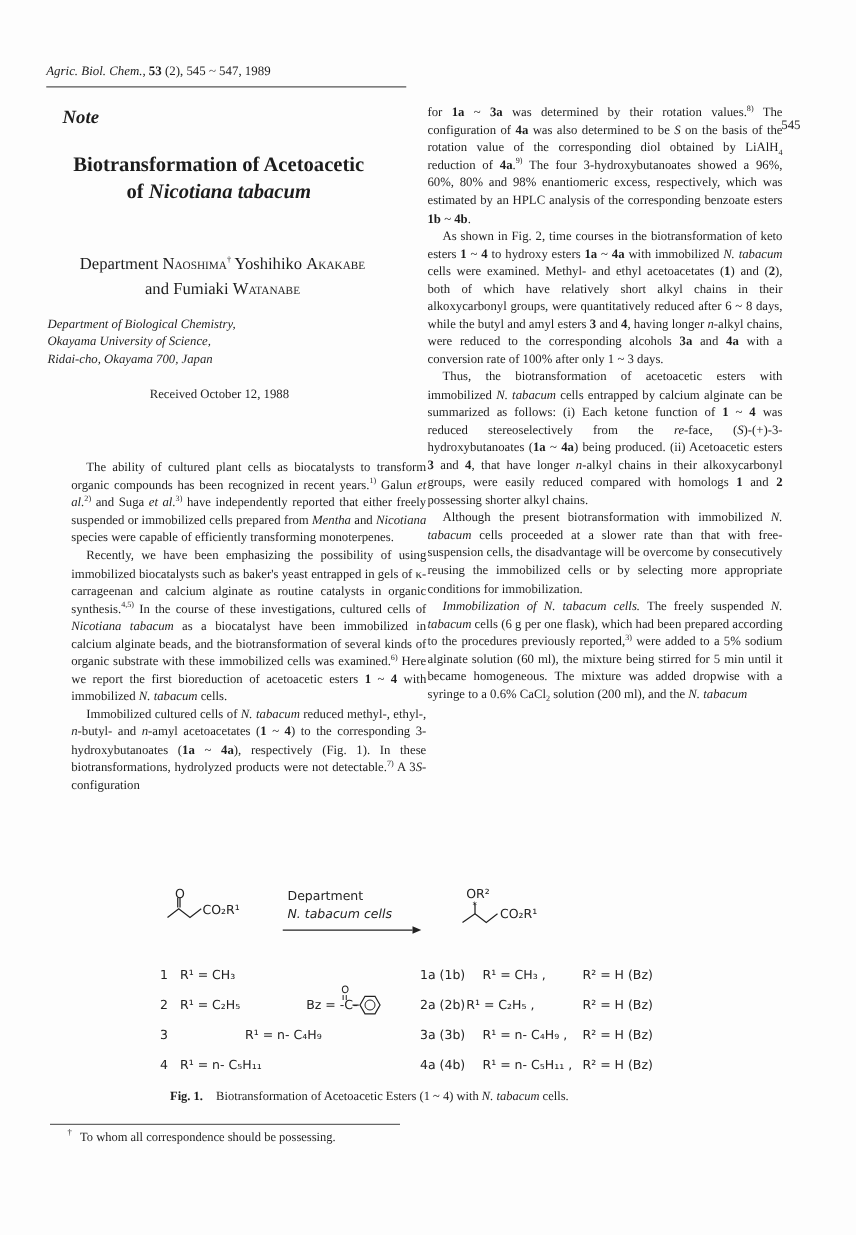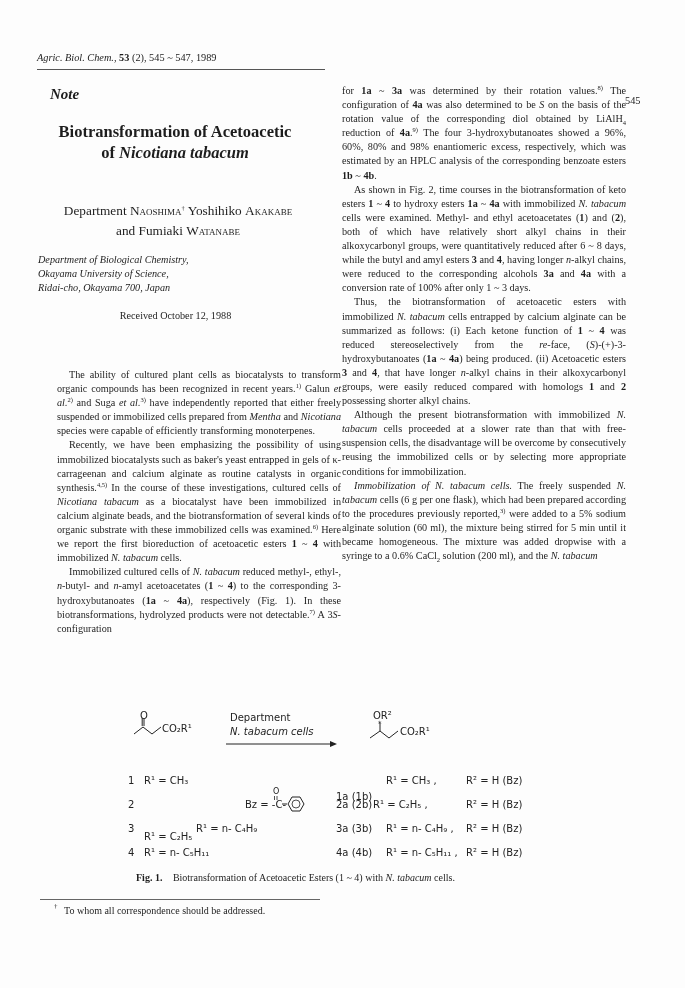--- a/index.html
+++ b/index.html
@@ -115,37 +115,37 @@
     <polyline points="2,23 12,16 21,23 30,16" fill="none" stroke="#222" stroke-width="1"></polyline>
     <line x1="12" y1="16" x2="12" y2="8" stroke="#222" stroke-width="1"></line>
   </svg>
   <div class="t" style="left:373px; top:5px;">OR²</div>
   <div class="t" style="left:378px; top:15px; font-size:7px;">*</div>
   <div class="t" style="left:400px; top:21px;">CO₂R¹</div>
 
   <div class="t" style="left:128px; top:70px;">1</div>
   <div class="t" style="left:144px; top:70px;">R¹ = CH₃</div>
   <div class="t" style="left:128px; top:94px;">2</div>
-  <div class="t" style="left:144px; top:94px;margin-top:32px;">R¹ = C₂H₅</div>
+  <div class="t" style="left:144px; top:94px;">R¹ = C₂H₅</div>
   <div class="t" style="left:128px; top:118px;">3</div>
   <div class="t" style="left:160px; top:118px;margin-left:36px;">R¹ = n- C₄H₉</div>
   <div class="t" style="left:128px; top:142px;">4</div>
   <div class="t" style="left:144px; top:142px;">R¹ = n- C₅H₁₁</div>
 
   <div class="t" style="left:245px; top:94px;">Bz = -C-</div>
   <svg style="position:absolute; left:266px; top:80px;" width="50" height="30">
     <text x="7" y="9" font-size="8" font-family="DejaVu Sans, sans-serif" fill="#222">O</text>
     <line x1="8.5" y1="11" x2="8.5" y2="15" stroke="#222" stroke-width="0.8"></line>
     <line x1="11" y1="11" x2="11" y2="15" stroke="#222" stroke-width="0.8"></line>
     <line x1="16" y1="19" x2="21" y2="19" stroke="#222" stroke-width="1"></line>
     <polygon points="22,19 26,12 34,12 38,19 34,26 26,26" fill="none" stroke="#222" stroke-width="1"></polygon>
     <circle cx="30" cy="19" r="4" fill="none" stroke="#222" stroke-width="0.8"></circle>
   </svg>
 
-  <div class="t" style="left:336px; top:86px;">1a (1b)</div>
+  <div class="t" style="left:336px; top:70px;">1a (1b)</div>
   <div class="t" style="left:386px; top:70px;">R¹ = CH₃ ,</div>
   <div class="t" style="left:466px; top:70px;">R² = H (Bz)</div>
   <div class="t" style="left:336px; top:94px;">2a (2b)</div>
   <div class="t" style="left:373px; top:94px;">R¹ = C₂H₅ ,</div>
   <div class="t" style="left:466px; top:94px;">R² = H (Bz)</div>
   <div class="t" style="left:336px; top:118px;">3a (3b)</div>
   <div class="t" style="left:386px; top:118px;">R¹ = n- C₄H₉ ,</div>
   <div class="t" style="left:466px; top:118px;">R² = H (Bz)</div>
   <div class="t" style="left:336px; top:142px;">4a (4b)</div>
   <div class="t" style="left:386px; top:142px;">R¹ = n- C₅H₁₁ ,</div>
@@ -155,14 +155,14 @@
 <div class="fig-caption">
   <b>Fig. 1.</b>
   <span>Biotransformation of Acetoacetic Esters (1 ~ 4) with</span>
   <i>N. tabacum</i>
   <span>cells.</span>
 </div>
 
 <div class="foot-rule"></div>
 <div class="footnote">
   <span class="dagger">†</span>
-  <span>To whom all correspondence should be addressed.</span>
+  <span>To whom all correspondence should be possessing.</span>
 </div>
 
 </body></html>

